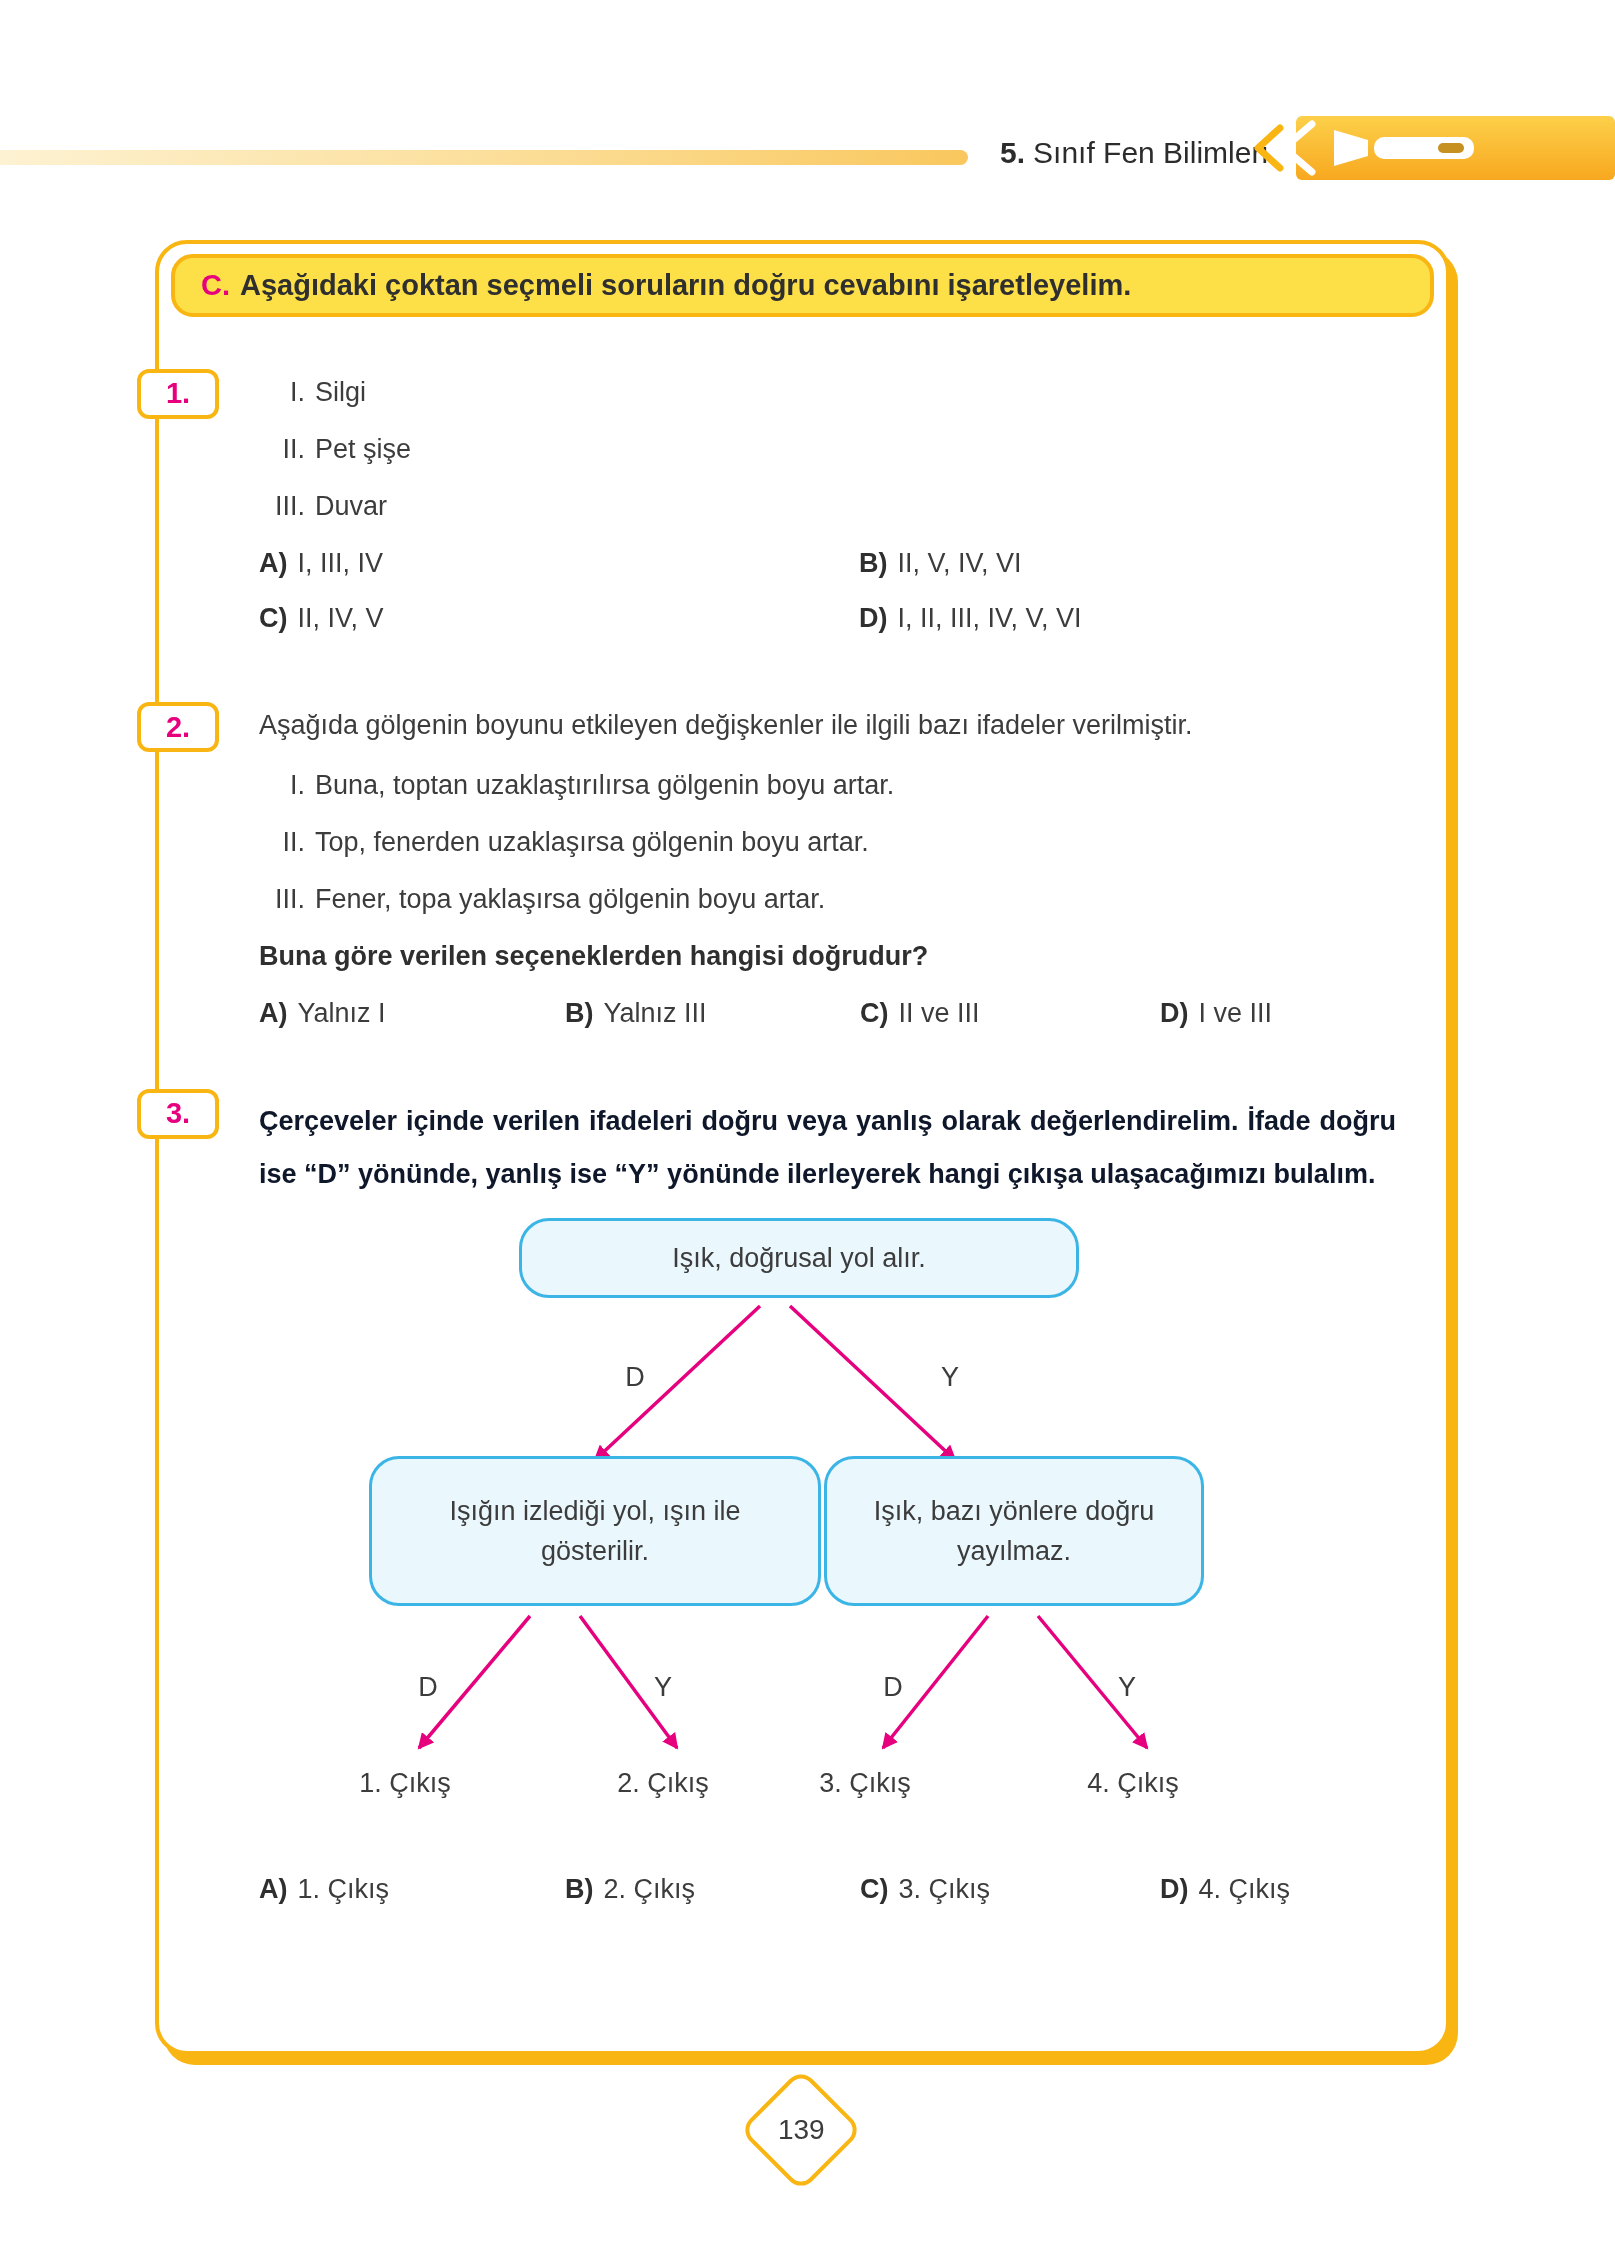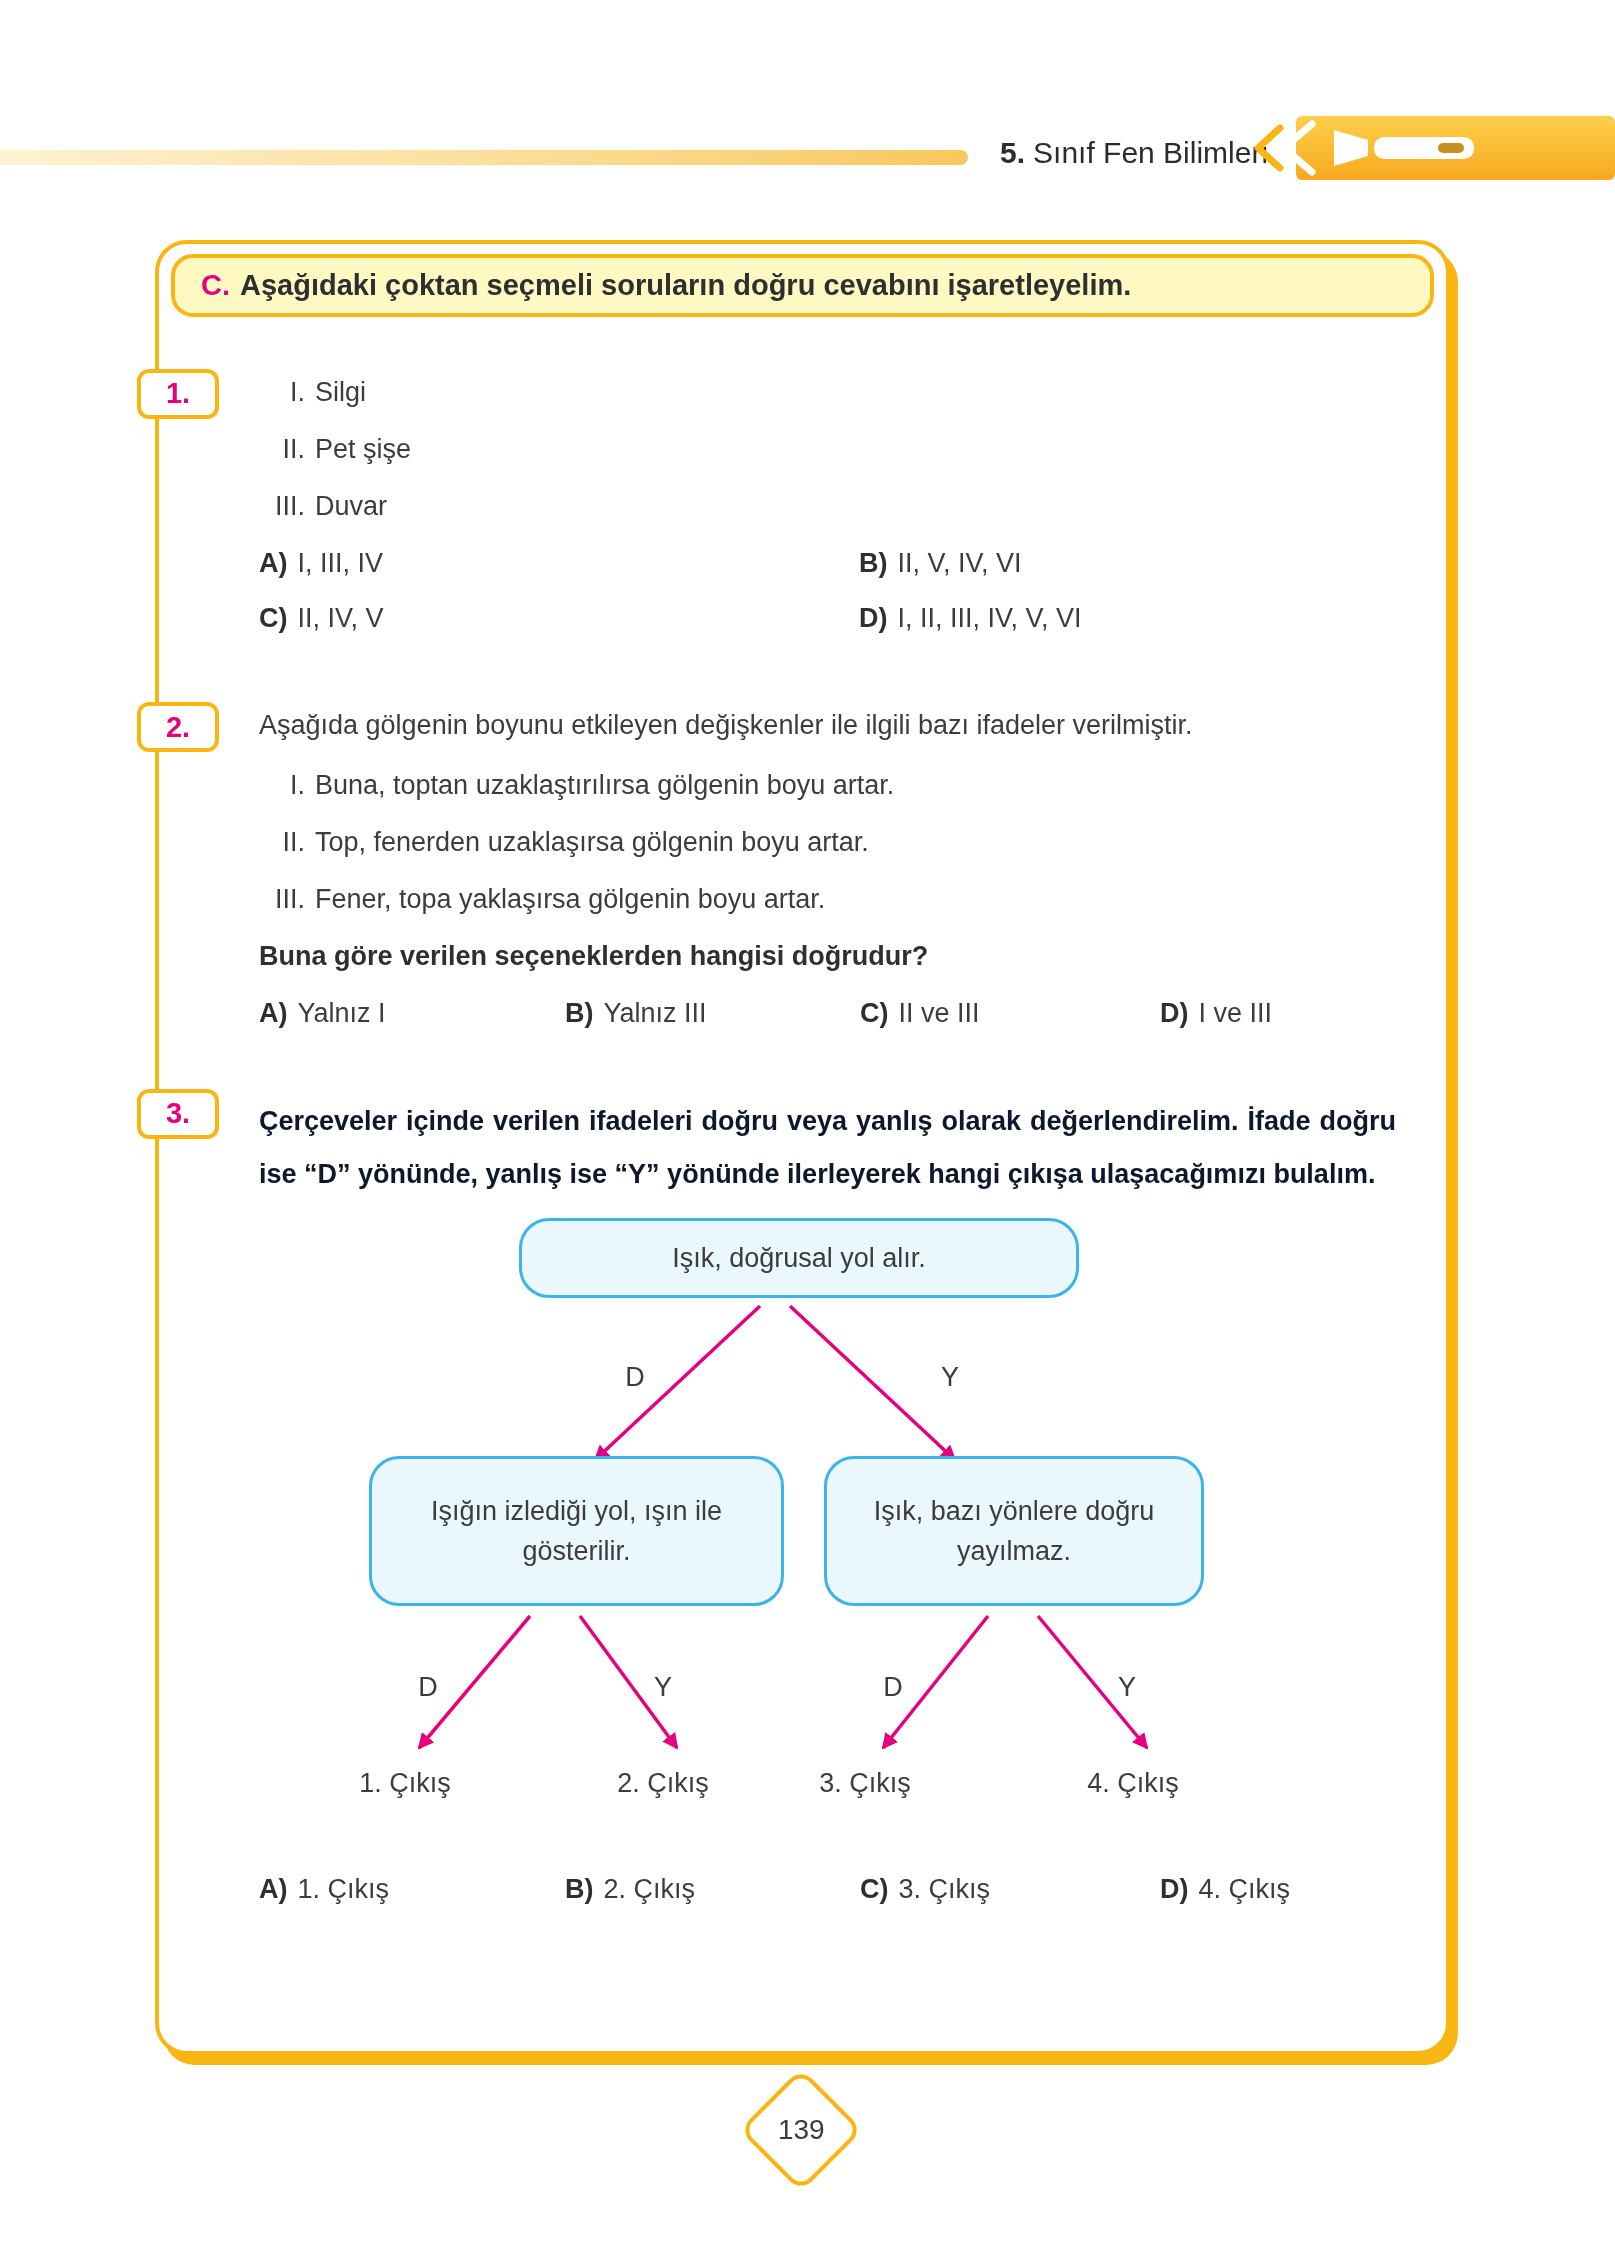--- a/index.html
+++ b/index.html
@@ -30,21 +30,21 @@
     background: #fff;
     border: 4px solid var(--gold, #f9b511);
     border-radius: 32px;
     box-shadow: 8px 10px 0 var(--gold, #f9b511);
     padding: 10px 50px 0 100px;
     box-sizing: border-box;
   }
   .section-header {
     border: 4px solid var(--gold, #f9b511);
     border-radius: 22px;
-    background: #fef9c3;
+    background: #fde047;
     margin: 0 -38px 16px -88px;
     padding: 11px 26px;
     font-size: 29px; font-weight: bold; color: #2f2f2f;
   }
   .magenta { color: var(--magenta, #e6007e); margin-right: 10px; }
 
   .q { position: relative; font-size: 27px; line-height: 1.3; }
   .q1 { margin-top: 58px; }
   .q2 { margin-top: 72px; }
   .q3 { margin-top: 64px; }
@@ -76,21 +76,21 @@
   .node {
     position: absolute;
     background: var(--blue-fill, #eaf7fd);
     border: 3px solid var(--blue-border, #3ab5e6);
     border-radius: 30px;
     display: flex; align-items: center; justify-content: center;
     text-align: center; padding: 0 24px; box-sizing: border-box;
     line-height: 1.5;
   }
   .node.root { left: 260px; top: 0; width: 560px; height: 80px; }
-  .node.child-left  { left: 110px; top: 238px; width: 415px; height: 150px; }
+  .node.child-left  { left: 110px; top: 238px; width: 452px; height: 150px; }
   .node.child-right { left: 565px; top: 238px; width: 380px; height: 150px; }
   .branch { position: absolute; transform: translateX(-50%); font-size: 27px; }
   .b1 { left: 376px; top: 142px; }  .b2 { left: 691px; top: 142px; }
   .b3 { left: 169px; top: 452px; }  .b4 { left: 404px; top: 452px; }
   .b5 { left: 634px; top: 452px; }  .b6 { left: 868px; top: 452px; }
   .exit { position: absolute; top: 548px; transform: translateX(-50%); white-space: nowrap; }
   .x1 { left: 146px; } .x2 { left: 404px; } .x3 { left: 606px; } .x4 { left: 874px; }
   .q3-opts { margin-top: 54px; }
 
   .diamond {

